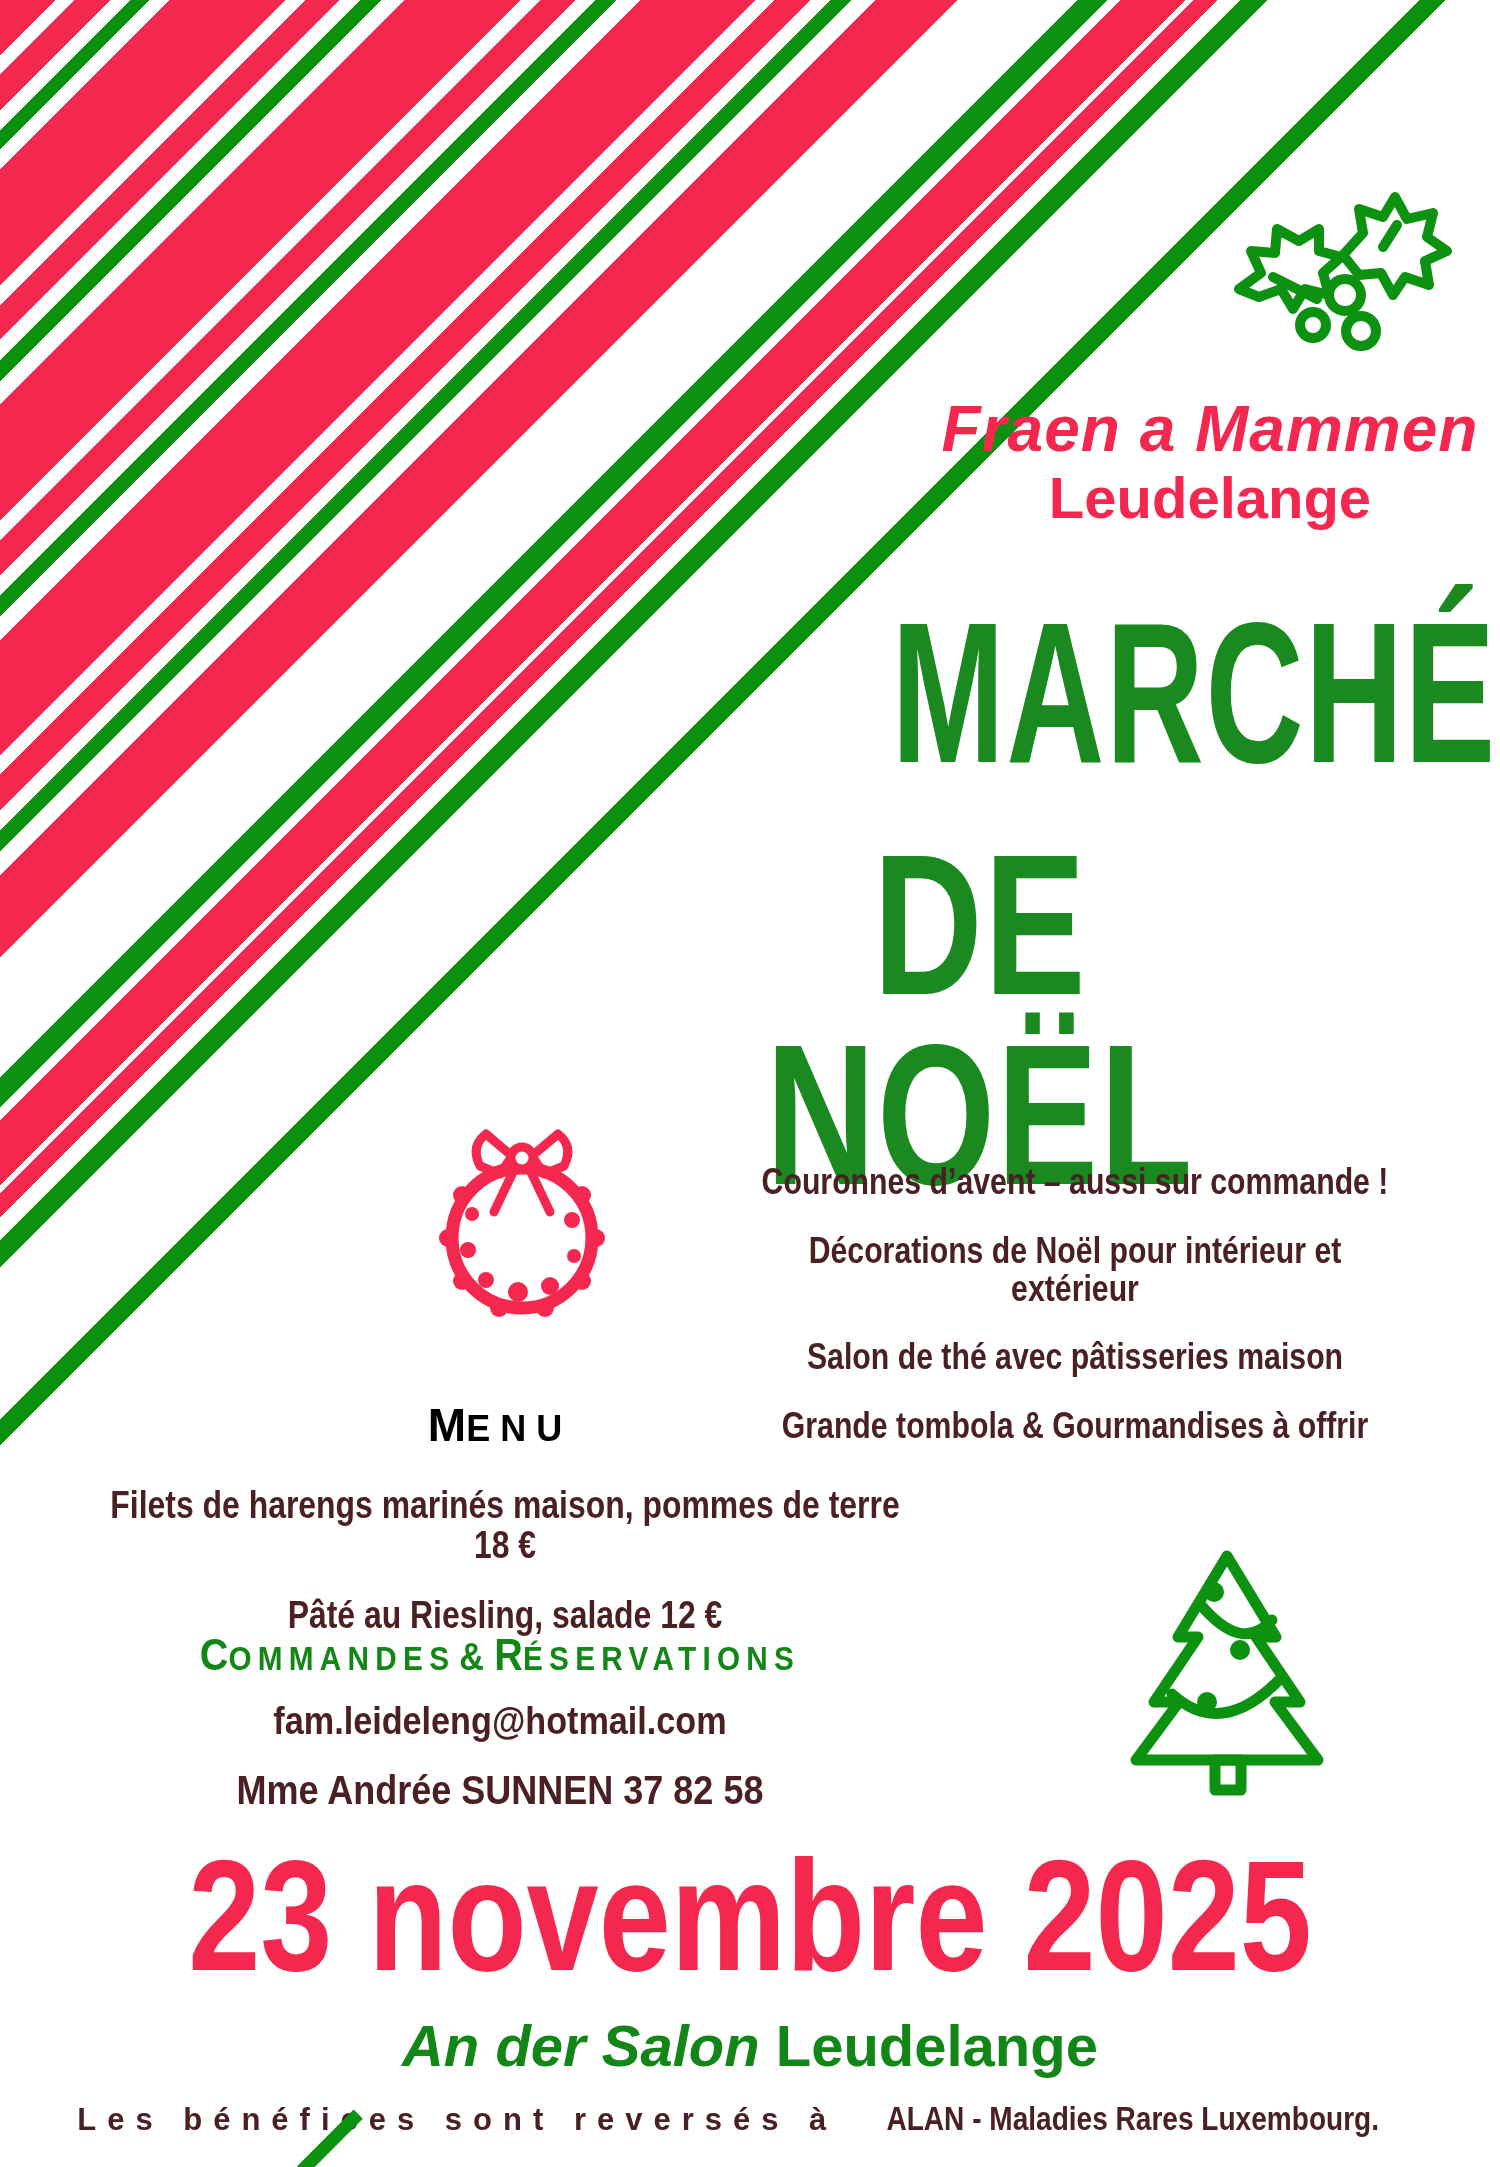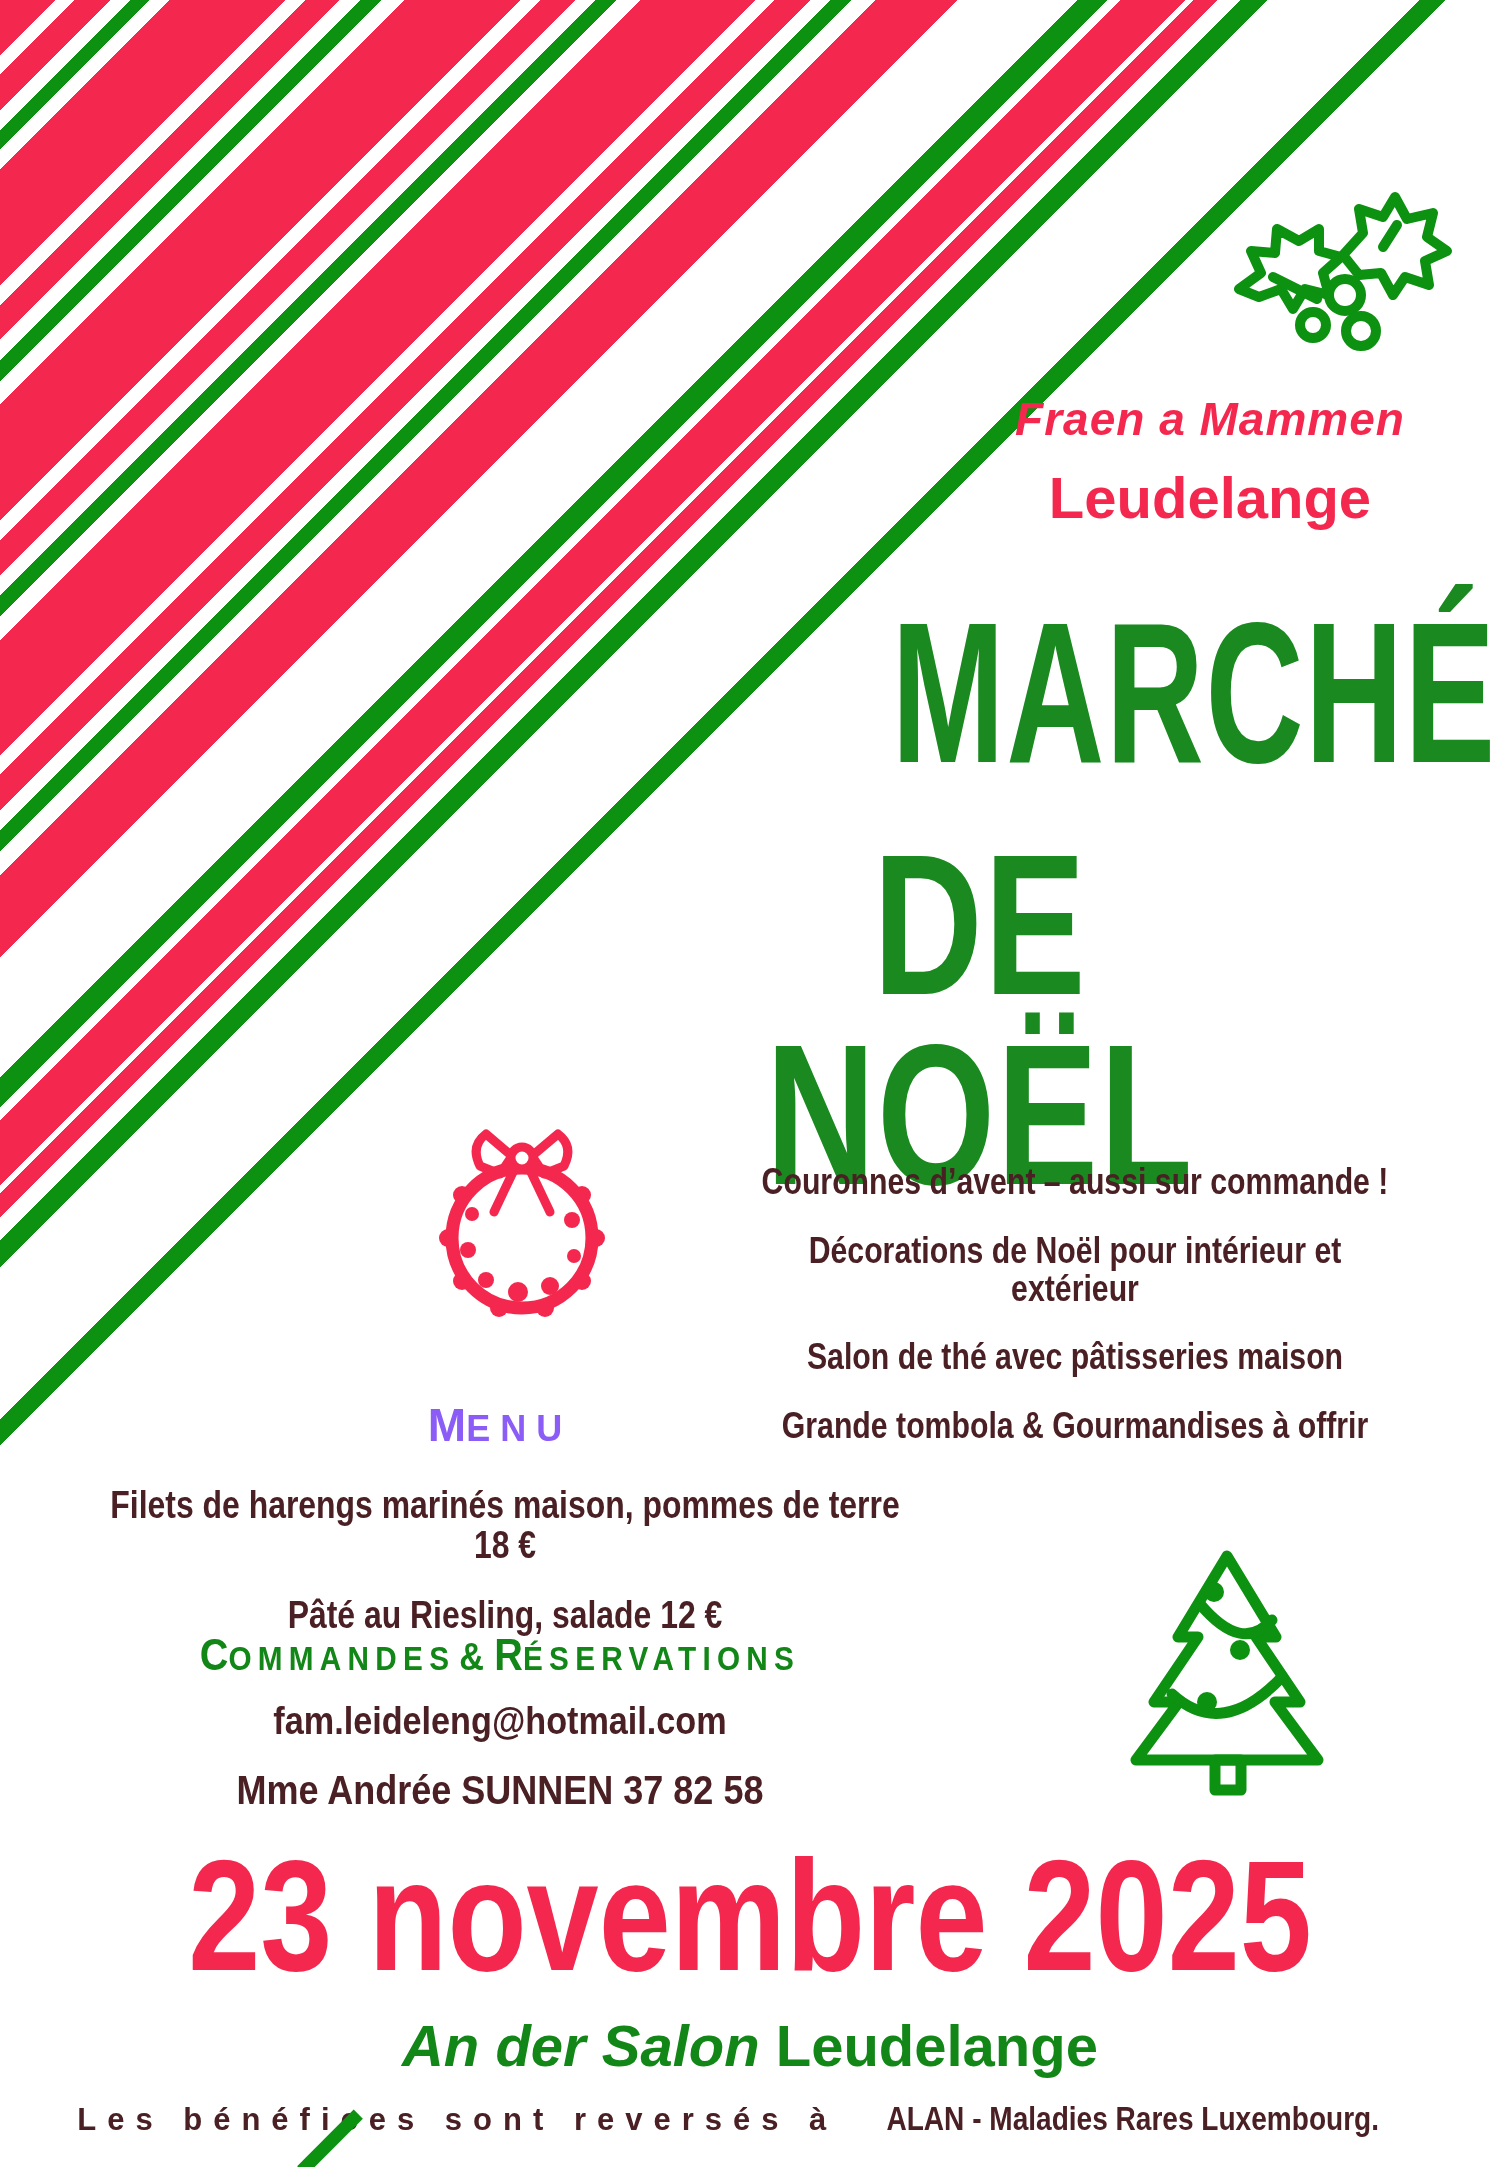--- a/index.html
+++ b/index.html
@@ -20,29 +20,29 @@
       #F4284E 286px,#F4284E 368px,#fff 368px,#fff 382px,#F4284E 382px,#F4284E 407px,#fff 407px,#fff 421px,#0C9110 421px,#0C9110 436px,#fff 436px,#fff 453px,
       #F4284E 453px,#F4284E 534px,#fff 534px,#fff 548px,#F4284E 548px,#F4284E 573px,#fff 573px,#fff 587px,#0C9110 587px,#0C9110 602px,#fff 602px,#fff 619px,
       #F4284E 619px,#F4284E 677px,#fff 677px,#fff 762px,#0C9110 762px,#0C9110 783px,#fff 783px,#fff 792px,#F4284E 792px,#F4284E 838px,#fff 838px,#fff 844px,
       #F4284E 844px,#F4284E 861px,#fff 861px,#fff 877px,#0C9110 877px,#0C9110 896px,#fff 896px,#fff 1004px,#0C9110 1004px,#0C9110 1022px,#fff 1022px);
   }
   .abs{position:absolute;}
   .ctr{text-align:center;}
   .pink{color:#F4284E;}
   .maroon{color:#4A2024;}
   .green-title{color:#1A8A20;}
-  .green-label{color:#8b5cf6;}
+  .green-label{color:#000000;}
   .green-dark{color:#128617;}
   .cond68{transform:scaleX(.68);transform-origin:50% 50%;}
   .cond76{transform:scaleX(.76);transform-origin:50% 50%;}
   .cond82{transform:scaleX(.82);transform-origin:50% 50%;}
   .cond84{transform:scaleX(.84);transform-origin:50% 50%;}
   .cond90{transform:scaleX(.90);transform-origin:50% 50%;}
 
-  .org1{left:930px;top:392px;width:560px;font-size:46px;font-style:italic;letter-spacing:1px;}
+  .org1{left:930px;top:392px;width:560px;font-size:64px;font-style:italic;letter-spacing:1px;}
   .org2{left:930px;top:464px;width:560px;font-size:58px;}
   .title1{left:770px;top:598px;width:760px;font-size:200px;line-height:.95;letter-spacing:2px;}
   .title2{left:590px;top:830px;width:780px;font-size:200px;line-height:.95;letter-spacing:2px;}
   .start-line{left:700px;top:1078px;width:740px;}
   .start-line .lead{font-size:46px;}
   .start-line .rest{font-size:36px;letter-spacing:10px;}
   .start-line .hours{font-size:46px;letter-spacing:12px;margin-left:18px;}
   .start-line .sup{font-size:28px;vertical-align:17px;letter-spacing:5px;}
   .highlights{left:690px;top:1163px;width:770px;}
   .highlights p{margin:0 0 31px 0;font-size:36px;line-height:1.05;}

